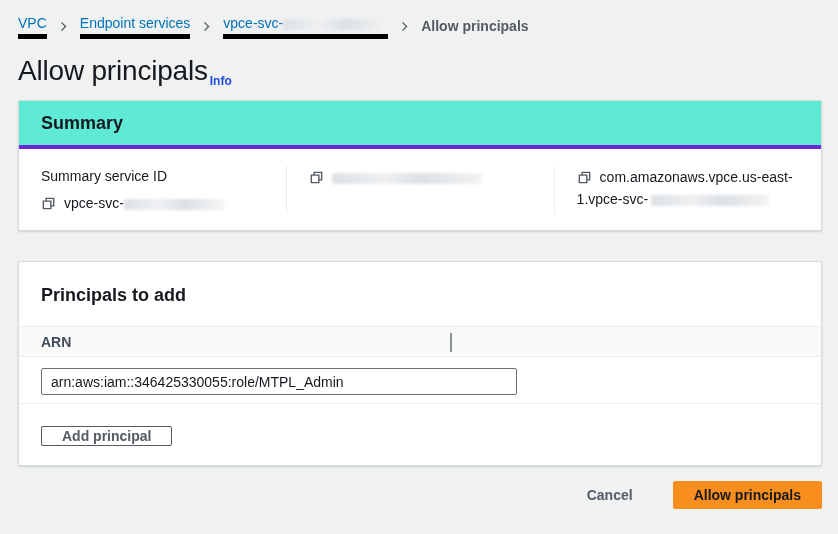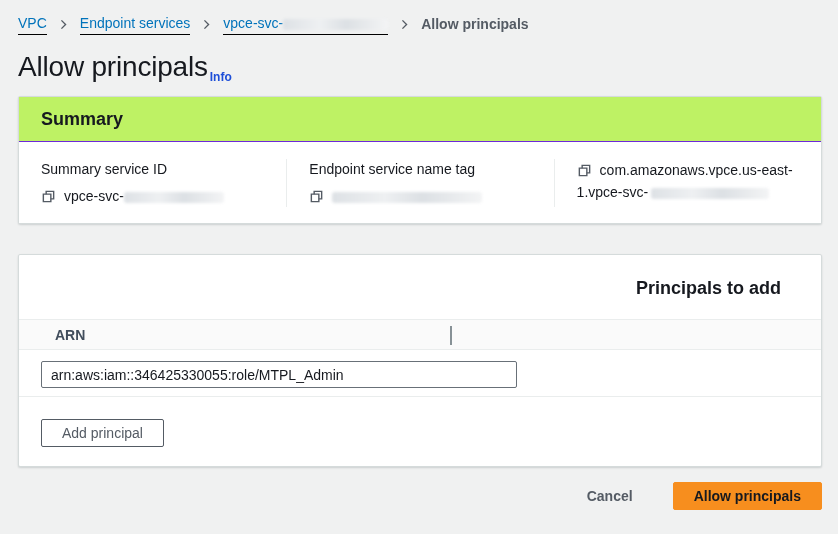--- a/index.html
+++ b/index.html
@@ -8,40 +8,40 @@
     background:#f0f1f1;
     font-family:"Liberation Sans","DejaVu Sans",sans-serif;
     font-size:14px;
     color:#16191f;
     overflow:hidden;
   }
   .container { padding:0 16px 0 18px; }
 
   
   .breadcrumb { margin-top:13px; display:flex; align-items:center; gap:9px; font-size:14px; line-height:20px; }
-  .breadcrumb a { color:#0073bb; text-decoration:none; border-bottom:1px solid #000000; padding-bottom:1px; cursor:pointer; }
+  .breadcrumb a { color:#0073bb; text-decoration:none; border-bottom:5px solid #000000; padding-bottom:1px; cursor:pointer; }
   .crumb-current { color:#545b64; font-weight:700; }
   .chev { display:inline-flex; align-items:center; margin:0 2px; }
 
   
   .title-row { margin-top:15px; display:flex; align-items:flex-end; }
   h1 { font-size:28px; line-height:34px; font-weight:400; color:#16191f; letter-spacing:-0.2px; }
   .info-link { font-size:12px; font-weight:700; color:#1d4ed8; text-decoration:none; margin-left:2px; margin-bottom:0; cursor:pointer; }
 
   
   .card {
     background:#fff;
     border:1px solid #d5dbdb;
     border-radius:2px;
     box-shadow:0 1px 2px rgba(0,28,36,.15);
   }
   .card-summary { margin-top:12px; }
   .card-header {
-    background:#bef264;
-    border-bottom:1px solid #6d28d9;
+    background:#5eead4;
+    border-bottom:4px solid #6d28d9;
     padding:11px 22px;
   }
   .card-header h2 { font-size:18px; line-height:22px; font-weight:700; color:#16191f; }
 
   
   .summary-body { display:flex; padding:17px 0 16px 0; background:#fff; }
   .summary-col { width:33.33%; padding:0 20px 0 22px; }
   .summary-col + .summary-col { border-left:1px solid #eaeded; }
   .field-label { font-size:14px; line-height:20px; color:#16191f; margin-bottom:6px; }
   .field-value { font-size:14px; line-height:22px; color:#16191f; }
@@ -49,47 +49,47 @@
 
   .redacted {
     display:inline-block; height:11px; border-radius:3px;
     background:linear-gradient(90deg,#dde1e5 0%,#eef0f2 35%,#dce0e4 60%,#f3f4f5 100%);
     filter:blur(1.6px); vertical-align:middle;
   }
   .w105 { width:105px; } .w100 { width:100px; } .w150 { width:150px; } .w118 { width:118px; margin-left:3px; }
 
   
   .card-principals { margin-top:30px; }
-  .principals-header { padding:22px 40px 20px 22px;text-align:right; }
+  .principals-header { padding:22px 18px 20px 22px; }
   .principals-header h2 { font-size:18px; line-height:22px; font-weight:700; }
   .table-header-row {
     position:relative;
     background:#fafafa;
     border-top:1px solid #eaeded;
     border-bottom:1px solid #eaeded;
     height:31px;
     display:flex; align-items:center;
-    padding-left:36px;
+    padding-left:22px;
   }
   .arn-header { font-size:14px; font-weight:700; color:#414d5c; }
   .col-divider { position:absolute; left:431px; top:6px; width:2px; height:19px; background:#879196; cursor:col-resize; }
   .input-row { padding:11px 22px 8px 22px; border-bottom:1px solid #eaeded; }
   .arn-input {
     width:476px; height:27px;
     border:1px solid #687078; border-radius:2px;
     padding:0 9px; font-size:14px; color:#16191f;
     font-family:"Liberation Sans","DejaVu Sans",sans-serif;
     background:#fff;
   }
   .card-footer { padding:22px 22px 19px 22px; }
 
   .btn-normal {
     background:#fff; border:1px solid #545b64; border-radius:2px;
-    color:#545b64; font-weight:400; font-size:14px;
-    padding:0 20px; height:28px; cursor:pointer;
+    color:#545b64; font-weight:700; font-size:14px;
+    padding:0 20px; height:20px; cursor:pointer;
     font-family:"Liberation Sans","DejaVu Sans",sans-serif;
   }
 
   
   .actions-row { margin-top:15px; display:flex; justify-content:flex-end; align-items:center; gap:40px; }
   .btn-link {
     background:none; border:none; color:#545b64; font-weight:700; font-size:14px; cursor:pointer;
     font-family:"Liberation Sans","DejaVu Sans",sans-serif; padding:0;
   }
   .btn-primary {
@@ -143,21 +143,20 @@
           <button class="copy-btn">
             <svg width="15" height="15" viewBox="0 0 16 16">
               <path d="M2.5 5.5h8v8h-8z" fill="none" stroke="#545b64" stroke-width="1.5"></path>
               <path d="M5.5 5.5v-3h8v8h-3" fill="none" stroke="#545b64" stroke-width="1.5"></path>
             </svg>
           </button><span>vpce-svc-</span><span class="redacted w100"></span>
         </div>
       </div>
 
       <div class="summary-col">
-        <div class="field-label">Endpoint service name tag</div>
         <div class="field-value">
           <button class="copy-btn">
             <svg width="15" height="15" viewBox="0 0 16 16">
               <path d="M2.5 5.5h8v8h-8z" fill="none" stroke="#545b64" stroke-width="1.5"></path>
               <path d="M5.5 5.5v-3h8v8h-3" fill="none" stroke="#545b64" stroke-width="1.5"></path>
             </svg>
           </button><span class="redacted w150"></span>
         </div>
       </div>
 

